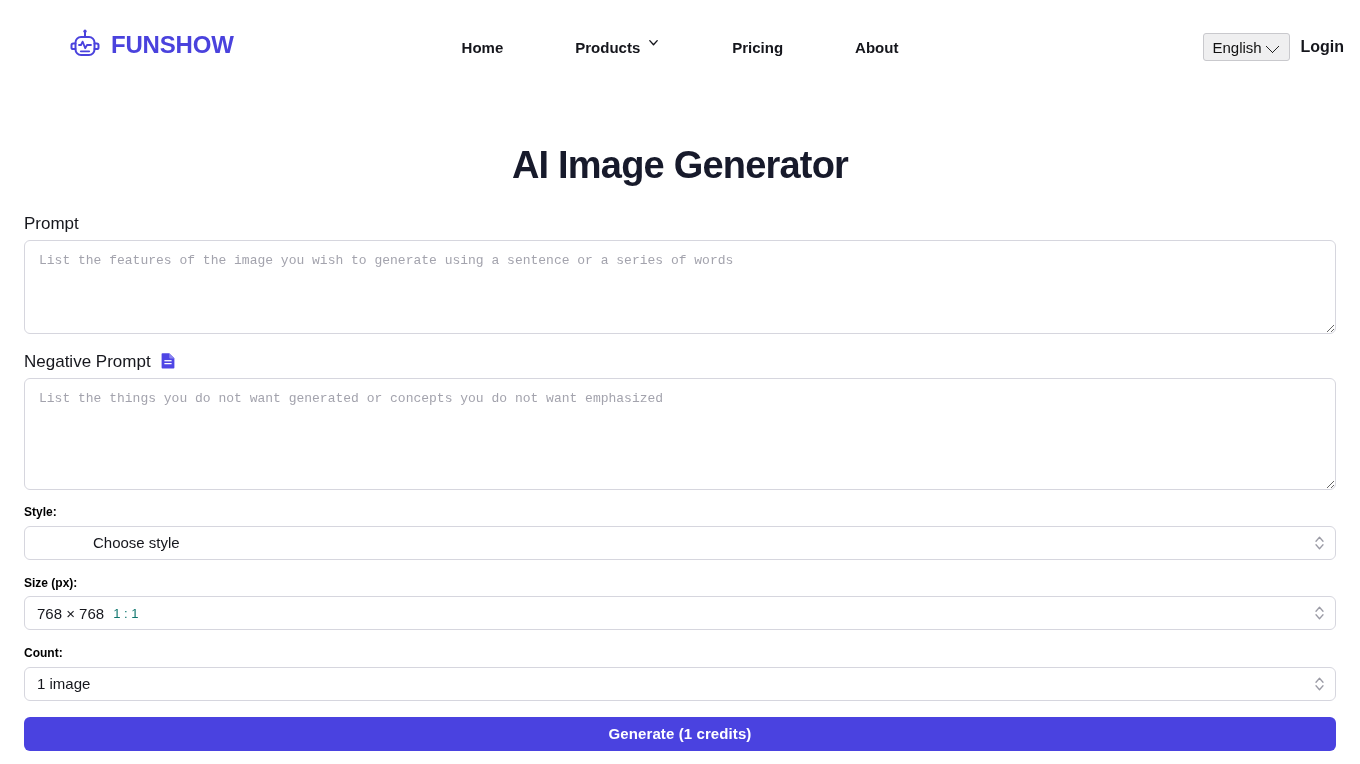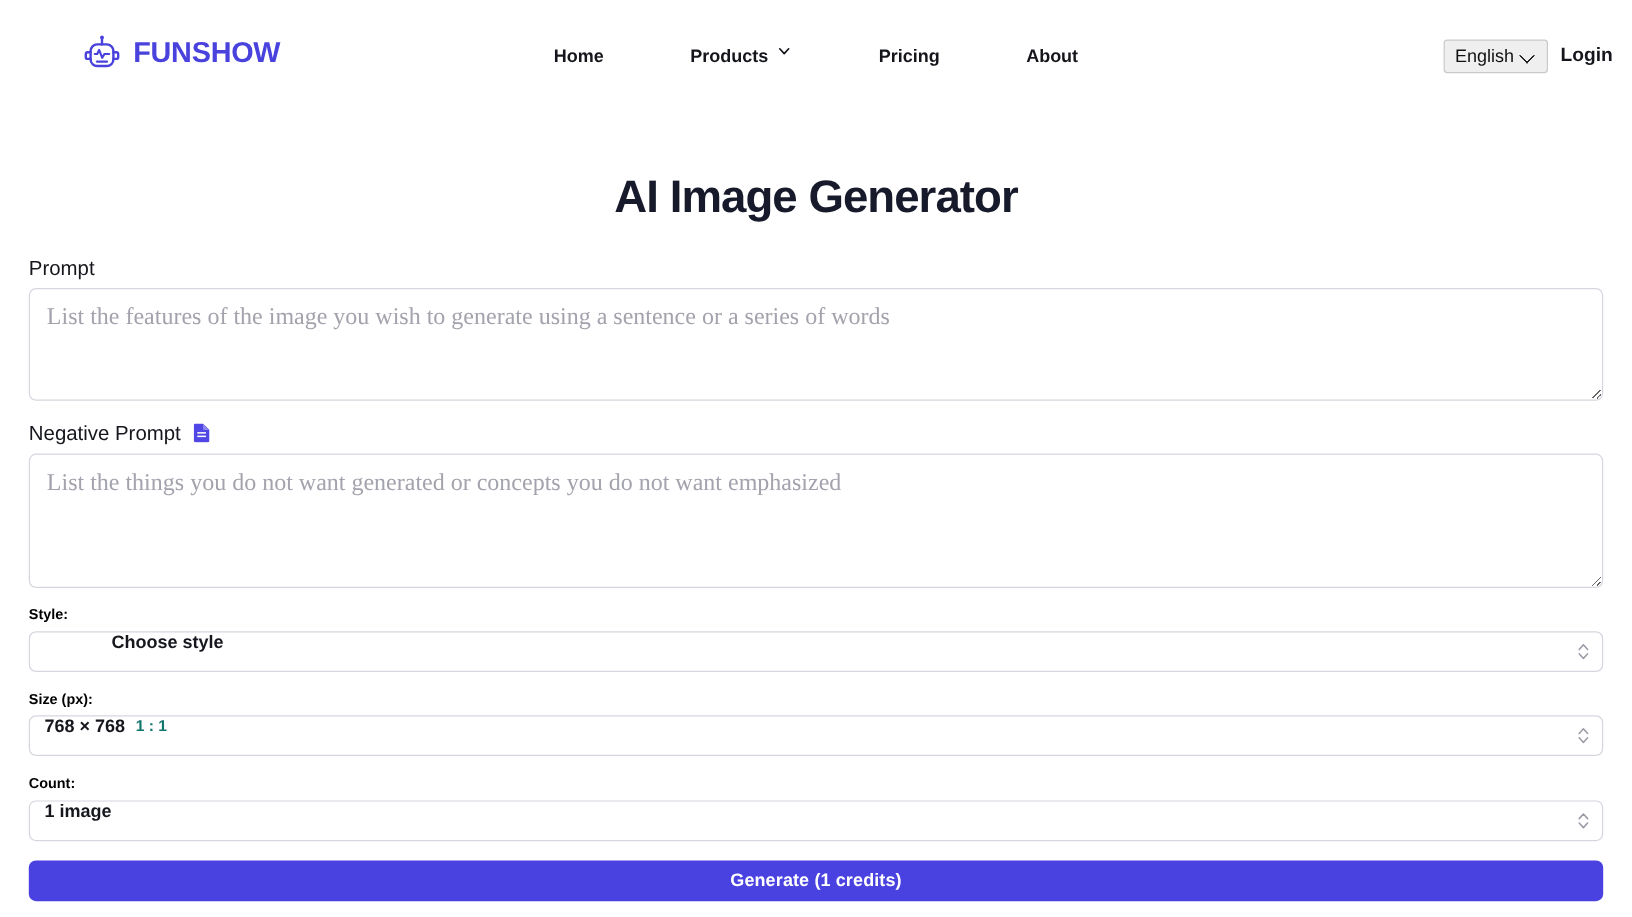--- a/index.html
+++ b/index.html
@@ -143,22 +143,22 @@
   .doc-icon {
     width: 16px;
     height: 17px;
     display: inline-block;
     cursor: pointer;
   }
 
   textarea.ta {
     display: block;
     width: 100%;
-    font-family: Liberation Serif, serif;
-    font-size: 20px;
+    font-family: Liberation Mono, monospace;
+    font-size: 13px;
     color: #ec4899;
     background: #fff;
     border: 1px solid #d6d6de;
     border-radius: 6px;
     padding: 12px 14px;
     outline: none;
     resize: vertical;
   }
   textarea.ta::placeholder { color: #a3a3ad; }
   #prompt-ta { height: 94px; margin-bottom: 18px; }
@@ -170,27 +170,27 @@
     height: 34px;
     margin-bottom: 16px;
   }
   .sel-box {
     width: 100%;
     height: 34px;
     border: 1px solid #d6d6de;
     border-radius: 6px;
     background: #fff;
     display: flex;
+    align-items: center;
     padding: 0 30px 0 12px;
     font-size: 15px;
     color: #16171d;
     cursor: pointer;
     white-space: nowrap;
     overflow: hidden;
-    font-weight: bold;
   }
   .sel-box.indent { padding-left: 68px; }
   .sel-sub {
     color: #0f766e;
     margin-left: 9px;
     font-size: 13px;
   }
   .updown {
     position: absolute;
     right: 11px;

